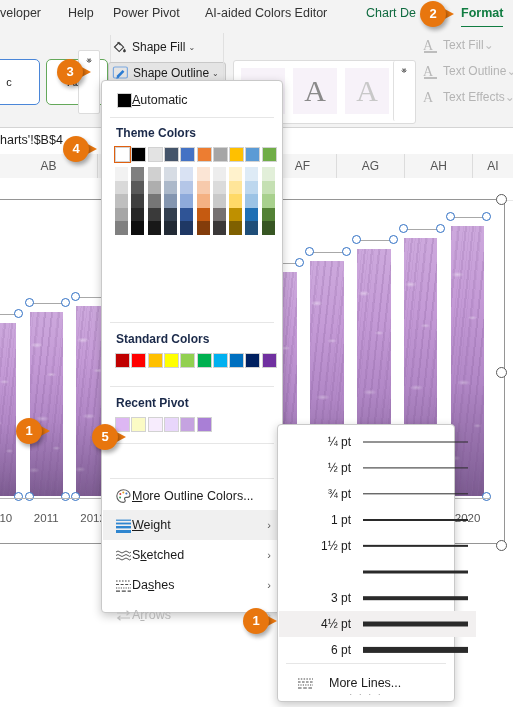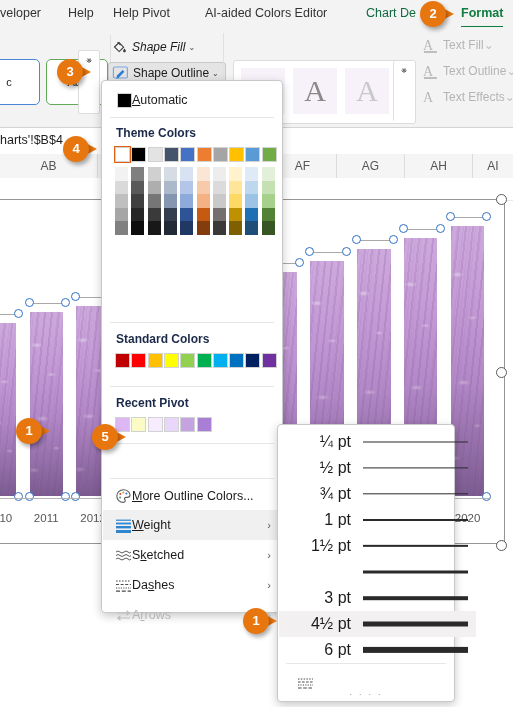--- a/index.html
+++ b/index.html
@@ -162,21 +162,21 @@
   .sw.sel{outline:1.5px solid #e0600f;outline-offset:0px;}
 
   
   #weight-menu{
     left:277px;top:424px;width:176px;height:276px;background:#fff;
     border:1px solid #c9c9c9;border-radius:4px;
     box-shadow:0 3px 10px rgba(0,0,0,.22);
   }
   .wi{
     position:absolute;left:1px;width:197px;height:26px;
-    font-size:16px;color:#1b1b1b;
+    font-size:12px;color:#1b1b1b;
   }
   .wi.hl{background:#f2f0f0;}
   .wi .wlbl{position:absolute;left:0;width:72px;text-align:right;line-height:26px;}
   .wi .wline{position:absolute;left:84px;right:8px;top:50%;transform:translateY(-50%);background:#2a2a2a;}
   #more-lines{
     position:absolute;left:1px;top:244px;width:174px;height:28px;
     font-size:12.5px;color:#1b1b1b;line-height:28px;
   }
   #more-lines .lbl{position:absolute;left:50px;}
   .dots{position:absolute;left:0;right:0;bottom:2px;text-align:center;
@@ -198,21 +198,21 @@
     position:absolute;left:0;top:0;width:26px;height:26px;line-height:26px;
     text-align:center;color:#fff;font-size:13px;font-weight:bold;z-index:3;
   }
 </style>
 </head>
 <body>
 
 <div class="abs" id="ribbon-tabs">
   <div class="tab" style="left:0px"><span>veloper</span></div>
   <div class="tab" style="left:68px"><span>Help</span></div>
-  <div class="tab" style="left:113px"><span>Help Pivot</span></div>
+  <div class="tab" style="left:113px"><span>Power Pivot</span></div>
   <div class="tab" style="left:205px"><span>AI-aided Colors Editor</span></div>
   <div class="tab ctx" style="left:366px"><span>Chart De</span></div>
   <div class="tab active" style="left:461px">
     <span>Format</span>
     <span class="uline"></span>
   </div>
 </div>
 
 <div class="abs" id="ribbon-body">
 
@@ -223,21 +223,21 @@
     <span>Abc</span>
   </div>
   <div class="gal-scroll" style="left:78px;top:23px;">
     <div style="top:0">˄</div>
     <div style="top:21">˅</div>
     <div style="top:41">⌵</div>
   </div>
 
   <div class="grp-sep" style="left:110px;top:8px;"></div>
 
-  <div class="ribbon-btn" style="left:108px;top:9px;font-style:italic;">
+  <div class="ribbon-btn" style="left:108px;top:9px;">
     <svg class="cv" width="17" height="17" viewBox="0 0 17 17">
       <path d="M3.5 9 L8 4.6 L12.6 9.2 L8.2 13.6 Z" fill="none" stroke="#3c3c3c" stroke-width="1.1"></path>
       <path d="M6.6 4.2 L9.6 7.2" stroke="#3c3c3c" stroke-width="1.1"></path>
       <path d="M13.6 10.4 c1.6 2.1 1.7 3.4 .2 3.9 c-1.4 .4 -2.2 -.7 -1.4 -2.2 Z" fill="#3c3c3c"></path>
     </svg>
     <span>Shape Fill</span><span class="chev">⌄</span>
   </div>
 
   <div class="ribbon-btn pressed" style="left:108px;top:35px;">
     <svg class="cv" width="17" height="17" viewBox="0 0 17 17">
@@ -584,20 +584,21 @@
       </div>
     </div>
   <div class="menu-sep" style="top:238px;left:8px;width:160px;"></div>
   <div id="more-lines">
     <svg style="position:absolute;left:18px;top:7px;" width="17" height="15" viewBox="0 0 17 15">
       <path d="M1 3 h15" stroke="#4a4a4a" stroke-width="1.1" stroke-dasharray="1.5 1.3"></path>
       <path d="M1 6 h15" stroke="#4a4a4a" stroke-width="1.1" stroke-dasharray="2.6 1.4"></path>
       <path d="M1 9 h15" stroke="#4a4a4a" stroke-width="1.1" stroke-dasharray="1.2 1.2"></path>
       <path d="M1 12 h15" stroke="#4a4a4a" stroke-width="1.1" stroke-dasharray="3.6 1.6"></path>
     </svg>
+    <span class="lbl" title="More Lines...">More <span class="u">L</span>ines...</span>
   </div>
   <div class="dots">· · · ·</div>
 </div>
 
 <div class="callout" style="left:16px;top:418px;">
   <div class="tip"></div>
   <div class="body"></div>
   <div class="num">1</div>
 </div>
 <div class="callout" style="left:243px;top:608px;">

